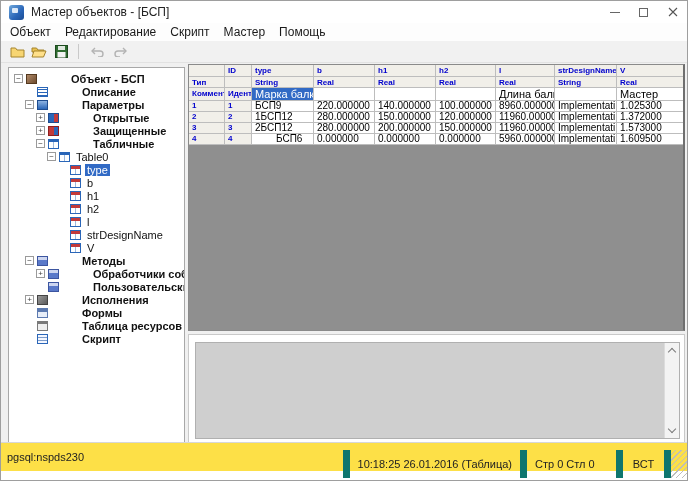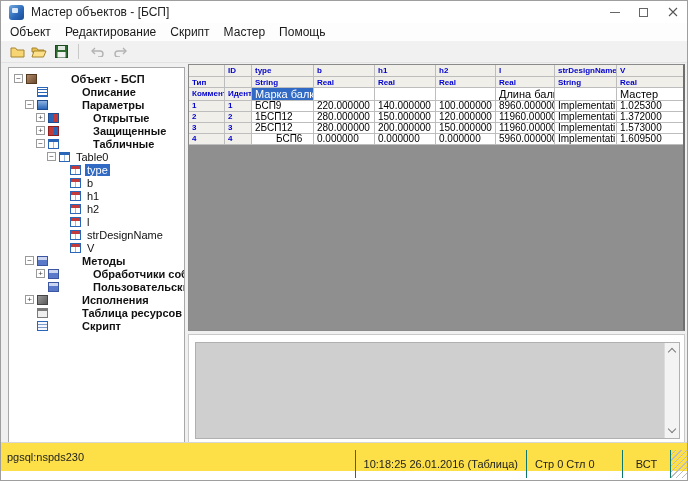--- a/index.html
+++ b/index.html
@@ -88,21 +88,21 @@
   
   .tabs { position:absolute; left:190px; top:386px; height:15px; display:flex; align-items:center; }
   .tab { display:flex; align-items:center; font-size:11px; color:#111; padding:1px 8px 2px 6px; }
   .tab .ticon { margin-right:4px; }
   .tab.active { background:#fff; border:1px solid #bbb; border-top:1px solid #fff; }
 
   
   .statusbar { position:absolute; left:0; top:441px; width:100%; height:29px; background:#fde047;
                border-top:1px solid #d7d7d7; display:flex; align-items:center; font-size:11px; color:#222; }
   .sb-left { padding-left:6px; flex:1 1 auto; }
-  .sb-sec { border-left:1px solid #0f766e; height:100%; display:flex; align-items:center; padding:0 8px; white-space:nowrap;margin-top:13px; }
+  .sb-sec { border-left:7px solid #0f766e; height:100%; display:flex; align-items:center; padding:0 8px; white-space:nowrap;margin-top:13px; }
   .sb-pos { width:96px; }
   .sb-mode { width:48px; justify-content:center; }
   .sb-grip { width:16px; height:100%;
      background:repeating-linear-gradient(135deg,transparent 0 3px,#bdbdbd 3px 4px); }
 </style>
 </head>
 <body>
 
 <div class="window">
 
@@ -251,20 +251,25 @@
         </div>
         <div class="tree-row" style="padding-left: 27px;">
           <span class="toggle none"></span>
           <span class="ticon i-methods"></span>
           <span class="tlabel b">Пользовательские функции</span>
         </div>
         <div class="tree-row" style="padding-left: 16px;">
           <span class="toggle plus">+</span>
           <span class="ticon i-exec"></span>
           <span class="tlabel b">Исполнения</span>
+        </div>
+        <div class="tree-row" style="padding-left: 16px;">
+          <span class="toggle none"></span>
+          <span class="ticon i-forms"></span>
+          <span class="tlabel b">Формы</span>
         </div>
         <div class="tree-row" style="padding-left: 16px;">
           <span class="toggle none"></span>
           <span class="ticon i-restable"></span>
           <span class="tlabel b">Таблица ресурсов</span>
         </div>
         <div class="tree-row" style="padding-left: 16px;">
           <span class="toggle none"></span>
           <span class="ticon i-script"></span>
           <span class="tlabel b">Скрипт</span>

